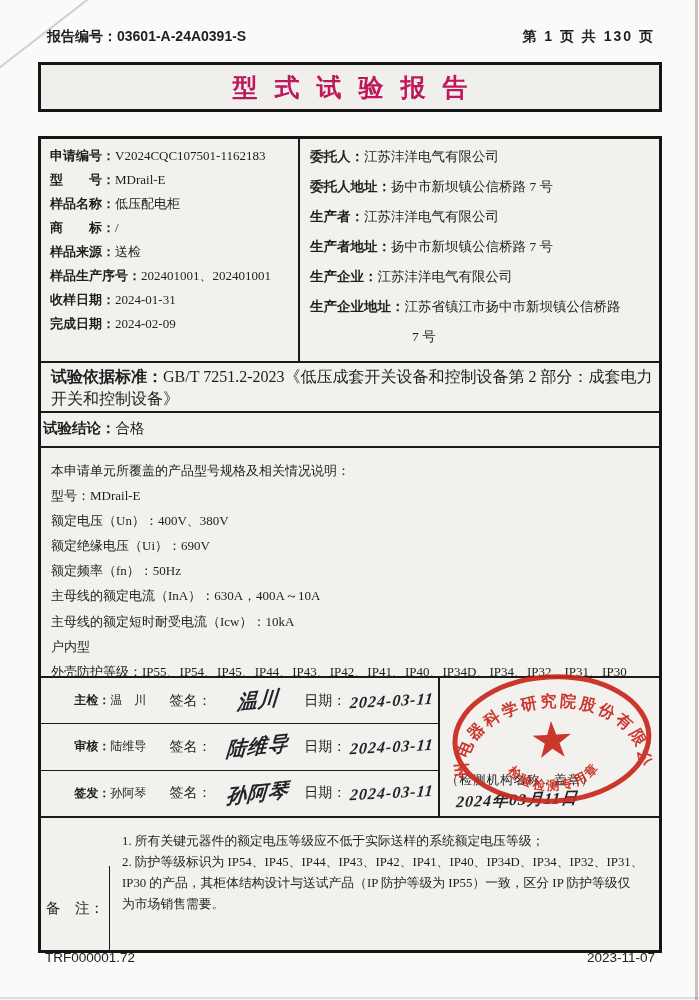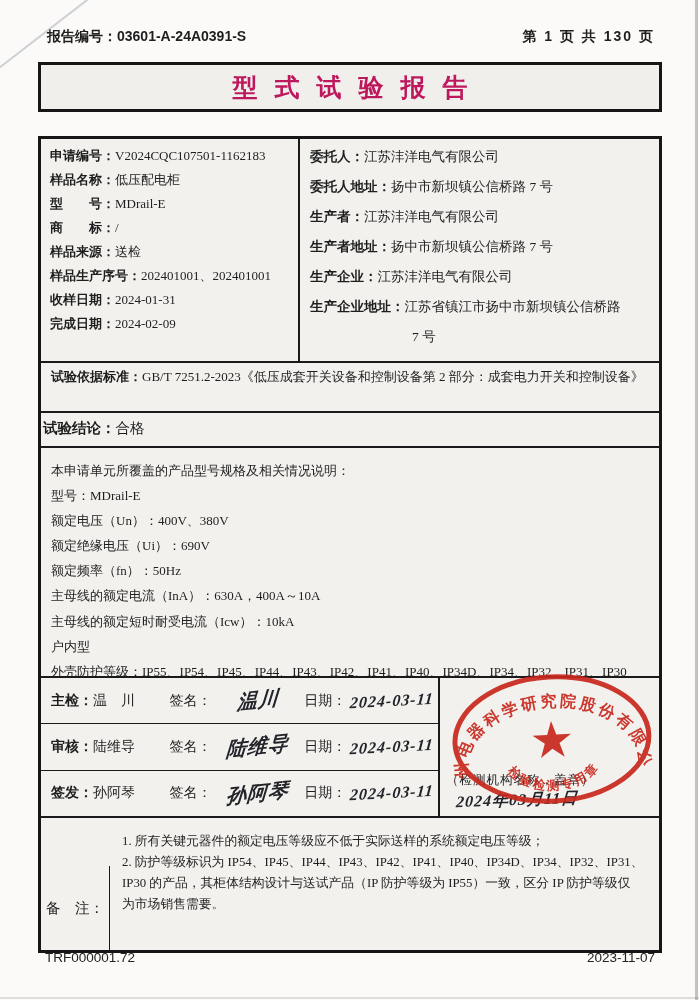--- a/index.html
+++ b/index.html
@@ -30,32 +30,32 @@
 
   .sec-info { height:222px; display:flex; }
   .info-left { width:259px; border-right:2px solid #1a1a1a; padding:5px 4px 0 9px; }
   .info-left .line { height:24px; line-height:24px; font-size:13px; white-space:nowrap; }
   .info-right { flex:1; padding:3px 6px 0 10px; }
   .info-right .line { height:30px; line-height:30px; font-size:13.5px; white-space:nowrap; }
   .info-right .line.indent { padding-left:102px; }
   .lbl { font-weight:700; }
 
   .sec-standard { border-top:2px solid #1a1a1a; height:50px; padding:3px 4px 0 10px;
-    font-size:13px; line-height:22px; }
+    font-size:16px; line-height:22px; }
   .sec-conclusion { border-top:2px solid #1a1a1a; height:35px; padding:0 2px;
     line-height:31px; font-size:14.5px; }
 
   .sec-product { border-top:2px solid #1a1a1a; height:230px; padding:10px 6px 0 10px; }
   .sec-product .line { height:25.1px; line-height:25.1px; font-size:13px; white-space:nowrap; }
 
   .sec-sign { border-top:2px solid #1a1a1a; height:140px; display:flex; }
   .sign-left { width:397px; display:flex; flex-direction:column; }
   .sign-row { flex:1; display:flex; align-items:center; padding:0 4px 0 10px; border-bottom:1.5px solid #1a1a1a; }
   .sign-row:last-child { border-bottom:none; }
-  .sign-role-wrap { width:128px; font-size:14px; white-space:nowrap; }
+  .sign-role-wrap { width:128px; font-size:12px; white-space:nowrap;text-align:center; }
   .sign-label, .date-label { font-size:14px; white-space:nowrap; }
   .sig-hand { width:100px; text-align:center; }
   .hand { display:inline-block; font-style:italic; font-weight:600; color:#23242a;
     transform:rotate(-6deg) skewX(-10deg); font-size:20px; letter-spacing:1px; }
   .hand-date { display:inline-block; font-style:italic; font-weight:600; color:#23242a;
     transform:rotate(-3deg) skewX(-8deg); font-size:16px; letter-spacing:1px; margin-left:4px; white-space:nowrap; }
 
   .stamp-cell { flex:1; border-left:2px solid #1a1a1a; position:relative; }
   .stamp-caption { position:absolute; left:6px; top:94px; font-size:12.5px; letter-spacing:1px; color:#222; white-space:nowrap; }
   .stamp-date { position:absolute; left:12px; top:112px; }
@@ -91,22 +91,22 @@
 
 <div class="title-box">
   <div class="title-text">型式试验报告</div>
 </div>
 
 <div class="main-box">
 
   <div class="sec-info">
     <div class="info-left">
       <div class="line"><span class="lbl">申请编号：</span><span>V2024CQC107501-1162183</span></div>
+      <div class="line"><span class="lbl">型　　号：</span><span>MDrail-E</span></div>
       <div class="line"><span class="lbl">样品名称：</span><span>低压配电柜</span></div>
-      <div class="line"><span class="lbl">型　　号：</span><span>MDrail-E</span></div>
       <div class="line"><span class="lbl">商　　标：</span><span>/</span></div>
       <div class="line"><span class="lbl">样品来源：</span><span>送检</span></div>
       <div class="line"><span class="lbl">样品生产序号：</span><span>202401001、202401001</span></div>
       <div class="line"><span class="lbl">收样日期：</span><span>2024-01-31</span></div>
       <div class="line"><span class="lbl">完成日期：</span><span>2024-02-09</span></div>
     </div>
     <div class="info-right">
       <div class="line"><span class="lbl">委托人：</span><span>江苏沣洋电气有限公司</span></div>
       <div class="line"><span class="lbl">委托人地址：</span><span>扬中市新坝镇公信桥路 7 号</span></div>
       <div class="line"><span class="lbl">生产者：</span><span>江苏沣洋电气有限公司</span></div>

